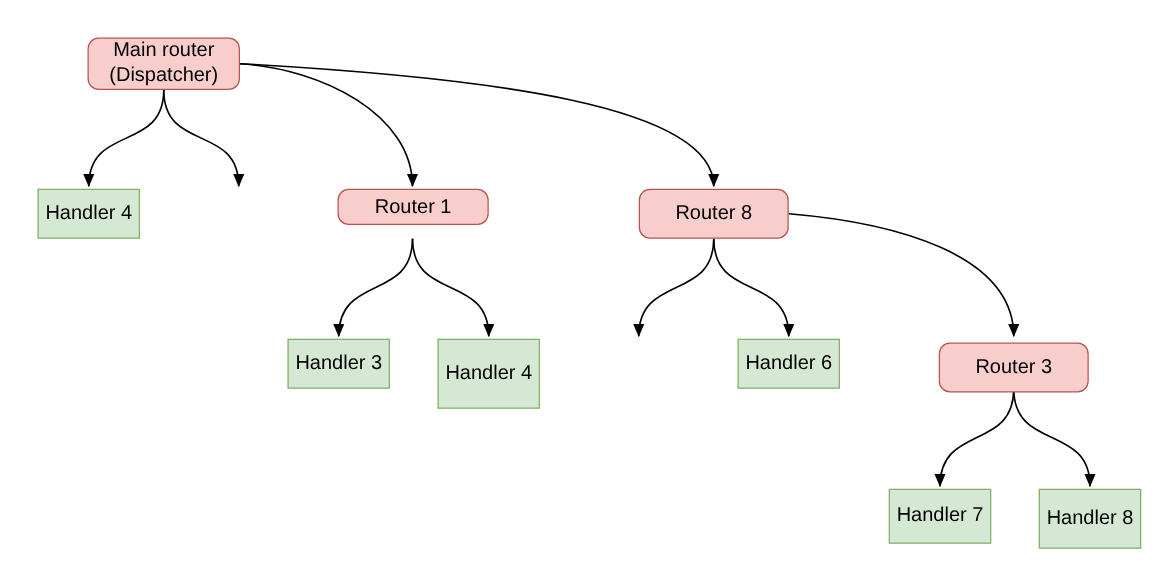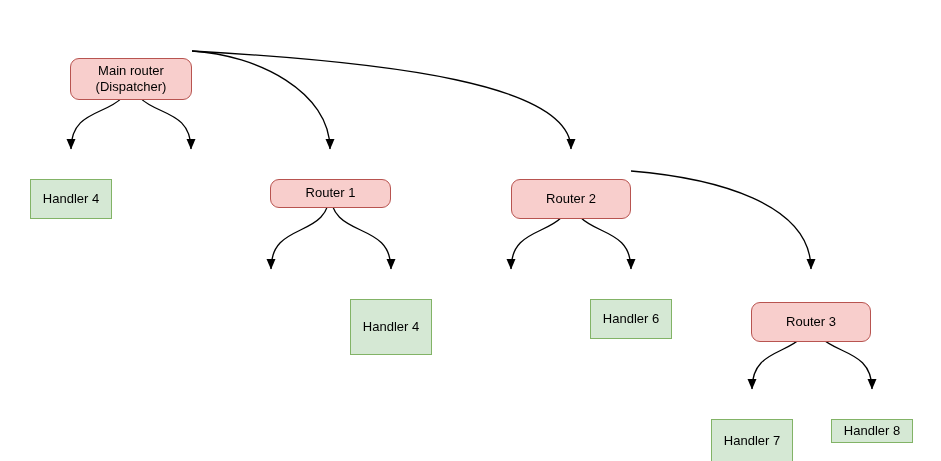--- a/index.html
+++ b/index.html
@@ -31,24 +31,23 @@
     fill: var(--edge, #000000);
     stroke: none;
   }
   .node {
     position: absolute;
     box-sizing: border-box;
     display: flex;
     align-items: center;
     justify-content: center;
     text-align: center;
-    font-size: 13px;
+    font-size: 16px;
     line-height: 1.25;
     color: var(--text, #000000);
-    margin-top: 28px;
   }
   .node.router {
     background: var(--router-fill, #f8cecc);
     border: 1.3px solid var(--router-border, #b85450);
     border-radius: 9px;
   }
   .node.handler {
     background: var(--handler-fill, #d5e8d4);
     border: 1.3px solid var(--handler-border, #82b366);
     border-radius: 0;
@@ -91,38 +90,41 @@
   <div class="node handler" style="left:30px; top:151px; width:82px; height:40px;">
     <span>Handler 4</span>
   </div>
 
 
   <div class="node router" style="left:270px; top:151px; width:121px; height:29px;">
     <span>Router 1</span>
   </div>
 
   <div class="node router" style="left:511px; top:151px; width:120px; height:40px;">
-    <span>Router 2</span>
+    <span>Router 8</span>
   </div>
 
+  <div class="node handler" style="left:230px; top:271px; width:82px; height:40px;">
+    <span>Handler 3</span>
+  </div>
 
   <div class="node handler" style="left:350px; top:271px; width:82px; height:56px;">
     <span>Handler 4</span>
   </div>
 
 
   <div class="node handler" style="left:590px; top:271px; width:82px; height:40px;">
     <span>Handler 6</span>
   </div>
 
   <div class="node router" style="left:751px; top:274px; width:120px; height:40px;">
     <span>Router 3</span>
   </div>
 
   <div class="node handler" style="left:711px; top:391px; width:82px; height:44px;">
     <span>Handler 7</span>
   </div>
 
-  <div class="node handler" style="left:831px; top:391px; width:82px; height:24px;">
+  <div class="node handler" style="left:831px; top:391px; width:82px; height:48px;">
     <span>Handler 8</span>
   </div>
 
 </div>
 
 </body></html>

